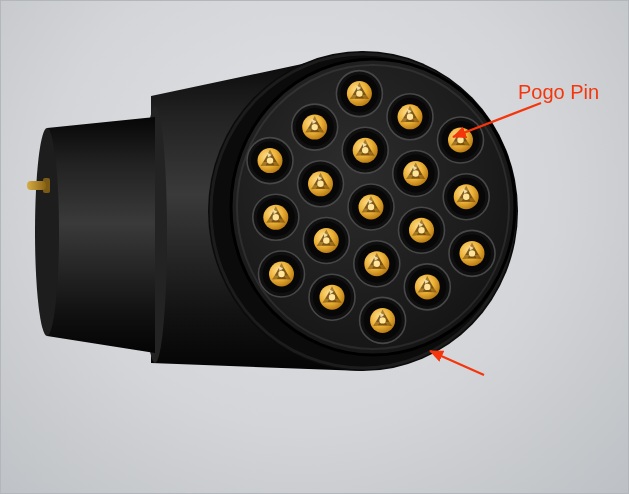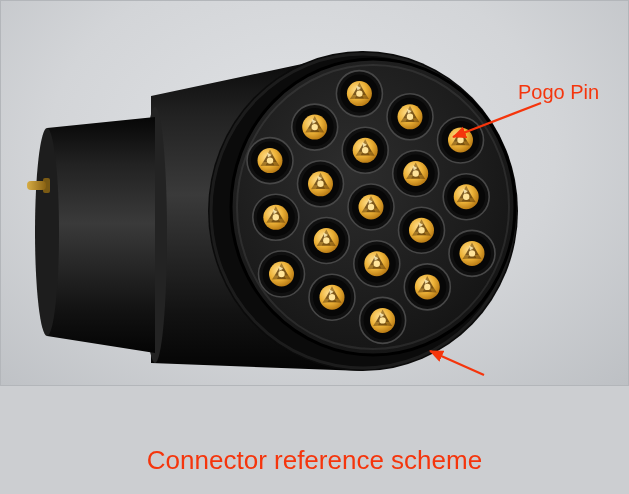--- a/index.html
+++ b/index.html
@@ -6,21 +6,21 @@
     --accent:#f5350c;
     --bg:#ccced1;
   }
   html,body{margin:0;padding:0;}
   body{
     width:629px;height:494px;overflow:hidden;
     font-family:"Liberation Sans", sans-serif;
     background:var(--bg);
   }
   .stage{
-    position:relative;width:629px;height:386px;
+    position:relative;width:629px;height:494px;
     background:radial-gradient(ellipse at 48% 38%, #e0e2e5 0%, #d3d5d8 55%, #bdc0c4 100%);
     border:1px solid #b3b6ba;
     box-sizing:border-box;
   }
   svg.scene{position:absolute;left:0;top:0;}
   .label{
     position:absolute;
     color:var(--accent);
     font-size:20px;
     line-height:1.1;
@@ -324,14 +324,13 @@
         </g>
       </g>
 
     <line x1="540" y1="102" x2="452" y2="136" stroke-width="2.2" style="stroke:var(--accent)" marker-end="url(#arrowHead)"></line>
     <line x1="483" y1="374" x2="429" y2="350" stroke-width="2.2" style="stroke:var(--accent)" marker-end="url(#arrowHead)"></line>
   </svg>
 
   <div class="label label-pogo">Pogo Pin</div>
 
 
-  <div class="caption">Connector reference scheme</div>
 </div>
 
 </body></html>

